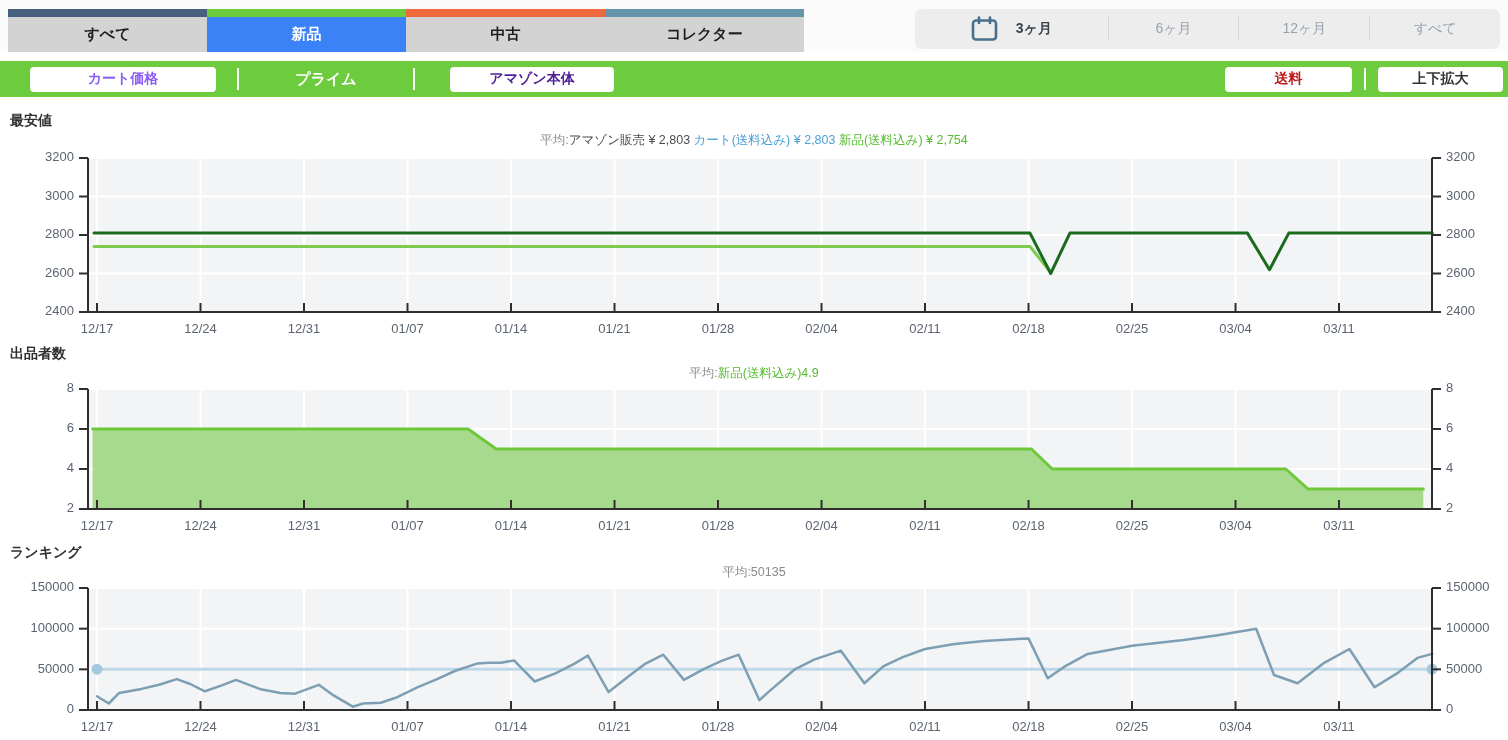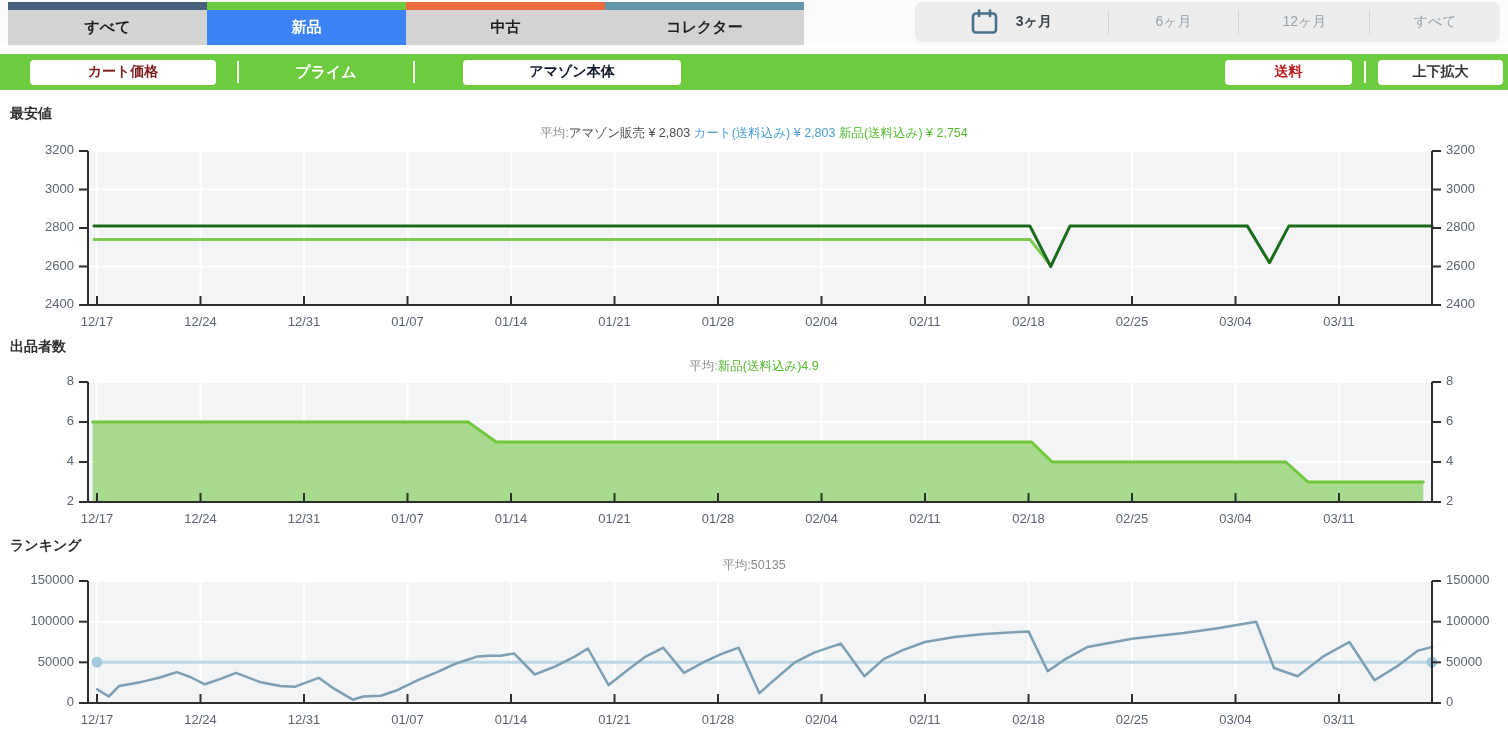--- a/index.html
+++ b/index.html
@@ -1,19 +1,19 @@
 <!DOCTYPE html>
 <html><head>
 <meta charset="utf-8">
 <style>
   html,body{margin:0;padding:0;background:#fff;font-family:"Liberation Sans","DejaVu Sans",sans-serif;}
   .page{width:1508px;height:740px;overflow:hidden;background:#fff;}
 
   
-  .topbar{display:flex;align-items:flex-start;padding-top:2px;background:#fbfbfb;}
+  .topbar{display:flex;align-items:flex-start;padding-top:9px;background:#fbfbfb;}
   .tabs{display:flex;margin-left:8px;}
   .tab{width:199px;height:43px;cursor:pointer;display:flex;flex-direction:column;}
   .tab .strip{height:8px;width:100%;}
   .tab .tab-body{flex:1;background:#d3d3d3;display:flex;align-items:center;justify-content:center;
     font-size:15px;font-weight:bold;color:#1d1d1d;}
   .tab.active .strip{background:transparent;}
   .tab.active{background:#6dcc3d;}
   .tab.active .tab-body{background:transparent;color:#fff;}
 
   .period-bar{margin-left:auto;margin-right:8px;height:40px;width:585px;background:#ededed;
@@ -24,26 +24,26 @@
   .period-div{width:1px;height:24px;background:#d6d6d6;}
   .period-label{font-size:14px;color:#97a2ab;}
   .period-label.active{color:#39434d;font-weight:bold;}
   .cal-icon{display:flex;}
 
   
   .greenbar{margin-top:9px;height:36px;background:#6dcc3d;display:flex;align-items:center;}
   .pill{background:#fff;border:none;border-radius:4px;height:25px;display:flex;align-items:center;
     justify-content:center;font-weight:bold;font-size:14px;cursor:pointer;
     font-family:"Liberation Sans","DejaVu Sans",sans-serif;}
-  .pill-cart{width:186px;margin-left:30px;color:#7f1d1d;}
+  .pill-cart{width:186px;margin-left:30px;color:#8b5cf6;}
   .gb-div{width:2px;height:22px;background:rgba(255,255,255,.95);}
   .gb-div.d1{margin-left:21px;}
   .prime-zone{width:174px;display:flex;align-items:center;justify-content:center;}
   .prime-label{color:#fff;font-weight:bold;font-size:15px;cursor:pointer;}
-  .pill-amazon{width:218px;margin-left:48px;color:#0f172a;}
+  .pill-amazon{width:164px;margin-left:35px;color:#4c1d95;}
   .gb-right{margin-left:auto;display:flex;align-items:center;margin-right:5px;}
   .pill-shipping{width:127px;color:#b91c1c;}
   .gb-div.d3{margin:0 12px;}
   .pill-expand{width:125px;color:#333;}
 
   
   .chart-section{position:relative;}
   .cs-0{margin-top:13px;}
   .cs-1{margin-top:3px;}
   .cs-2{margin-top:3px;}

